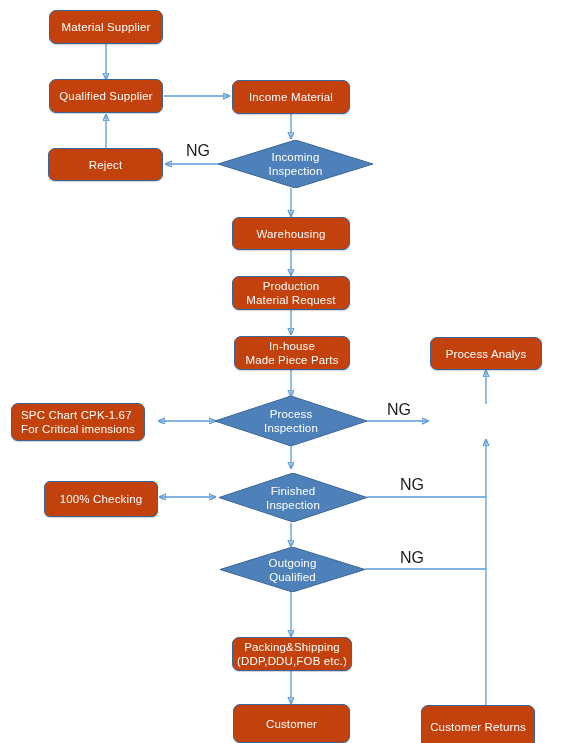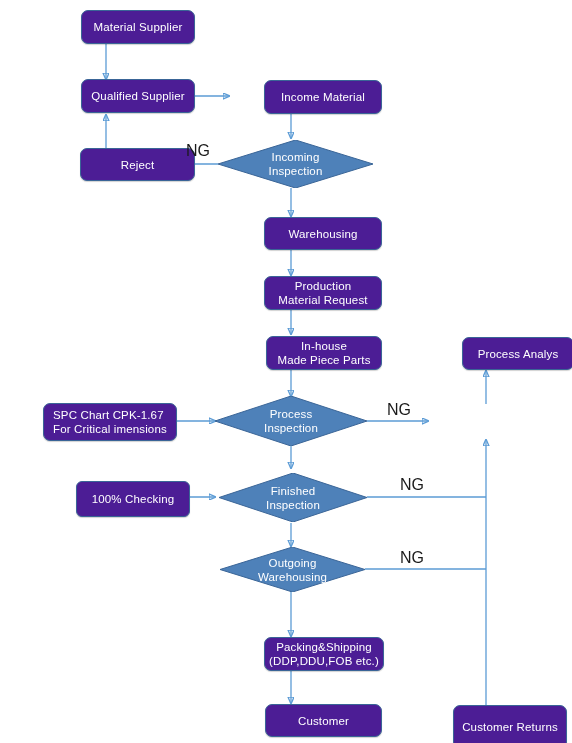--- a/index.html
+++ b/index.html
@@ -25,26 +25,25 @@
     align-items: center;
     justify-content: center;
     text-align: center;
     color: #ffffff;
     font-size: 11.5px;
     line-height: 14px;
     letter-spacing: 0.15px;
     z-index: 3;
   }
   .node.box {
-    background: #4c1d95;
+    background: #c2410c;
     border: 1px solid #3A6597;
     border-radius: 7px;
     box-shadow: 0 1px 1px rgba(0,0,0,0.18);
     padding: 0 4px;
-    margin-left: 32px;
   }
   .node.box .txt {
     width: 100%;
     white-space: pre-line;
   }
   .node.diamond {
     background: transparent;
     border: none;
     box-shadow: none;
   }
@@ -208,29 +207,29 @@
     </svg>
     <span class="txt">Finished
 Inspection</span>
   </div>
 
   <div class="node diamond" style="left:220px; top:547px; width:145px; height:45px;">
     <svg viewBox="0 0 145 45" preserveAspectRatio="none">
       <polygon points="72.5,0 145,22.5 72.5,45 0,22.5" fill="#4E81B9" stroke="#3A6597" stroke-width="1"></polygon>
     </svg>
     <span class="txt">Outgoing
-Warehousing</span>
+Qualified</span>
   </div>
 
   <div class="node box" style="left:232px; top:637px; width:120px; height:34px;">
     <span class="txt">Packing&amp;Shipping
 (DDP,DDU,FOB  etc.)</span>
   </div>
 
-  <div class="node box" style="left:233px; top:704px; width:117px; height:33px;">
+  <div class="node box" style="left:233px; top:704px; width:117px; height:39px;">
     <span class="txt">Customer</span>
   </div>
 
   <div class="node box" style="left:421px; top:705px; width:114px; height:44px;">
     <span class="txt">Customer  Returns</span>
   </div>
 
   <div class="edge-label" style="left:186px; top:145px;">NG</div>
 
   <div class="edge-label" style="left:387px; top:404px;">NG</div>

